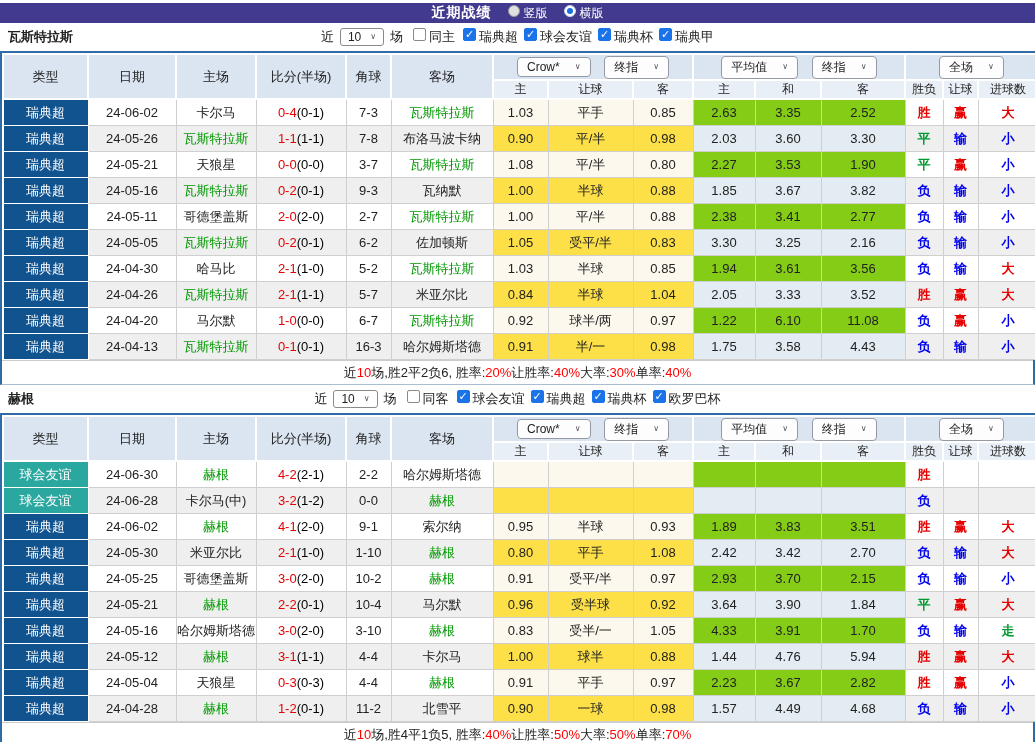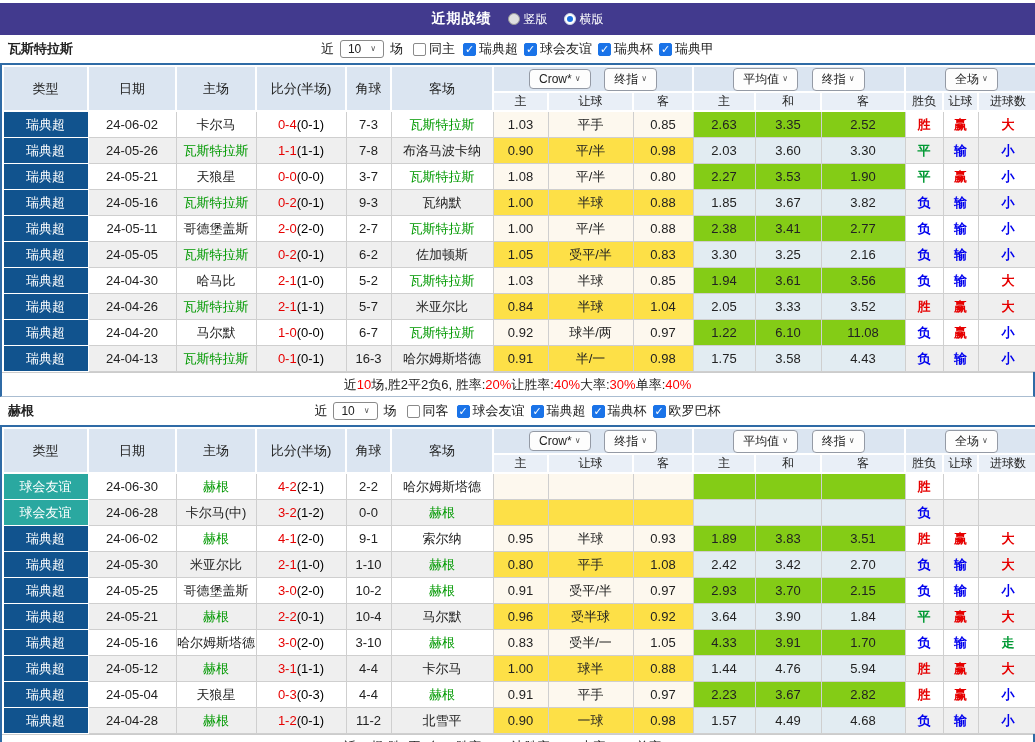--- a/index.html
+++ b/index.html
@@ -1,30 +1,30 @@
 <!DOCTYPE html>
 <html><head>
 <meta charset="utf-8">
 <style>
   html,body{margin:0;padding:0;background:#fff}
   body{width:1035px;font-family:"Liberation Sans","DejaVu Sans",sans-serif;font-size:13px;color:#222}
   
-  .topbar{margin-top:3px;height:32px;background:#423a8e;color:#fff;display:flex;align-items:center;justify-content:center;gap:16px}
+  .topbar{margin-top:3px;height:20px;background:#423a8e;color:#fff;display:flex;align-items:center;justify-content:center;gap:16px}
   .topbar .title{font-weight:bold;font-size:14px;letter-spacing:1px}
-  .radio-opt{display:inline-flex;align-items:center;gap:4px;font-size:12px;cursor:pointer}
+  .radio-opt{display:inline-flex;gap:4px;font-size:12px;cursor:pointer}
   .radio{width:12px;height:12px;border-radius:50%;background:#e0e0e0;border:1px solid #9a9a9a;display:inline-block;position:relative;box-sizing:border-box}
   .radio.checked{background:#fff;border-color:#cfd6e4}
   .radio.checked::after{content:"";position:absolute;left:2px;top:2px;right:2px;bottom:2px;border-radius:50%;background:#1b6fe0}
   
   .filterbar{height:28px;display:flex;align-items:center;position:relative;background:#fff}
   .team{font-weight:bold;padding-left:8px;position:absolute;left:0;top:0;height:28px;display:flex;align-items:center}
   .controls{margin:0 auto;display:flex;align-items:center;gap:2px;font-size:13px}
   .sel{display:inline-flex;align-items:center;gap:9px;border:1px solid #8a8a8a;border-radius:3px;background:#fff;padding:1px 7px;margin:0 4px;font-size:12px}
   .chev{font-size:8px;color:#555;line-height:1}
-  .opt{display:inline-flex;align-items:center;margin-left:8px;cursor:pointer}
+  .opt{display:inline-flex;align-items:flex-start;margin-left:8px;cursor:pointer}
   .leagues{display:inline-flex;align-items:center}
   .leagues .opt{margin-left:6px}
   .chk{display:inline-block;width:13px;height:13px;box-sizing:border-box;border:1px solid #8a8a8a;background:#fff;border-radius:2px;margin-right:3px;font-size:11px;line-height:11px;text-align:center;color:#fff;font-weight:bold}
   .chk.checked{background:#1a73e8;border-color:#1a73e8}
   
   .tablewrap{border:2px solid #2f6ba6;border-bottom:1px solid #aabdd1}
   table.grid{border-collapse:collapse;table-layout:fixed;width:100%}
   .grid th{font-weight:normal;background:#dbe5f1;border:2px solid #fff;height:24px;padding:0;text-align:center;overflow:hidden;white-space:nowrap}
   .grid tr.h2 th{height:17px;background:#e9eff7;font-size:12px}
   .grid td{border:1px solid #cfcfcf;height:25px;padding:0;text-align:center;overflow:hidden;white-space:nowrap}
@@ -37,21 +37,21 @@
   td.score .ft{color:#e60000}
   td.score .ht{color:#000000}
   tr.odd td.asian{background:#fdf8ee}
   tr.even td.asian{background:#fde047}
   tr.odd td.euro{background:#84cc16}
   tr.even td.euro{background:#e2ecf2}
   td.res{font-weight:bold}
   .c-red{color:#e60000}
   .c-blue{color:#0000ee}
   .c-green{color:#009933}
-  .dd{display:inline-flex;align-items:center;gap:3px;background:#fdfdfd;border:1px solid #949aa5;border-radius:4px;padding:2px 9px;font-size:12px;margin:0 5px;cursor:pointer}
+  .dd{display:inline-flex;align-items:center;gap:15px;background:#fdfdfd;border:1px solid #949aa5;border-radius:4px;padding:2px 9px;font-size:12px;margin:0 5px;cursor:pointer}
   .summary{height:23px;display:flex;align-items:center;justify-content:center;border-top:1px solid #ccc;background:#fff;font-size:13px}
   .summary .red{color:#ff0000}
 </style>
 </head>
 <body>
 
 <div class="topbar">
   <span class="title">近期战绩</span>
   <label class="radio-opt">
     <span class="radio"></span>

